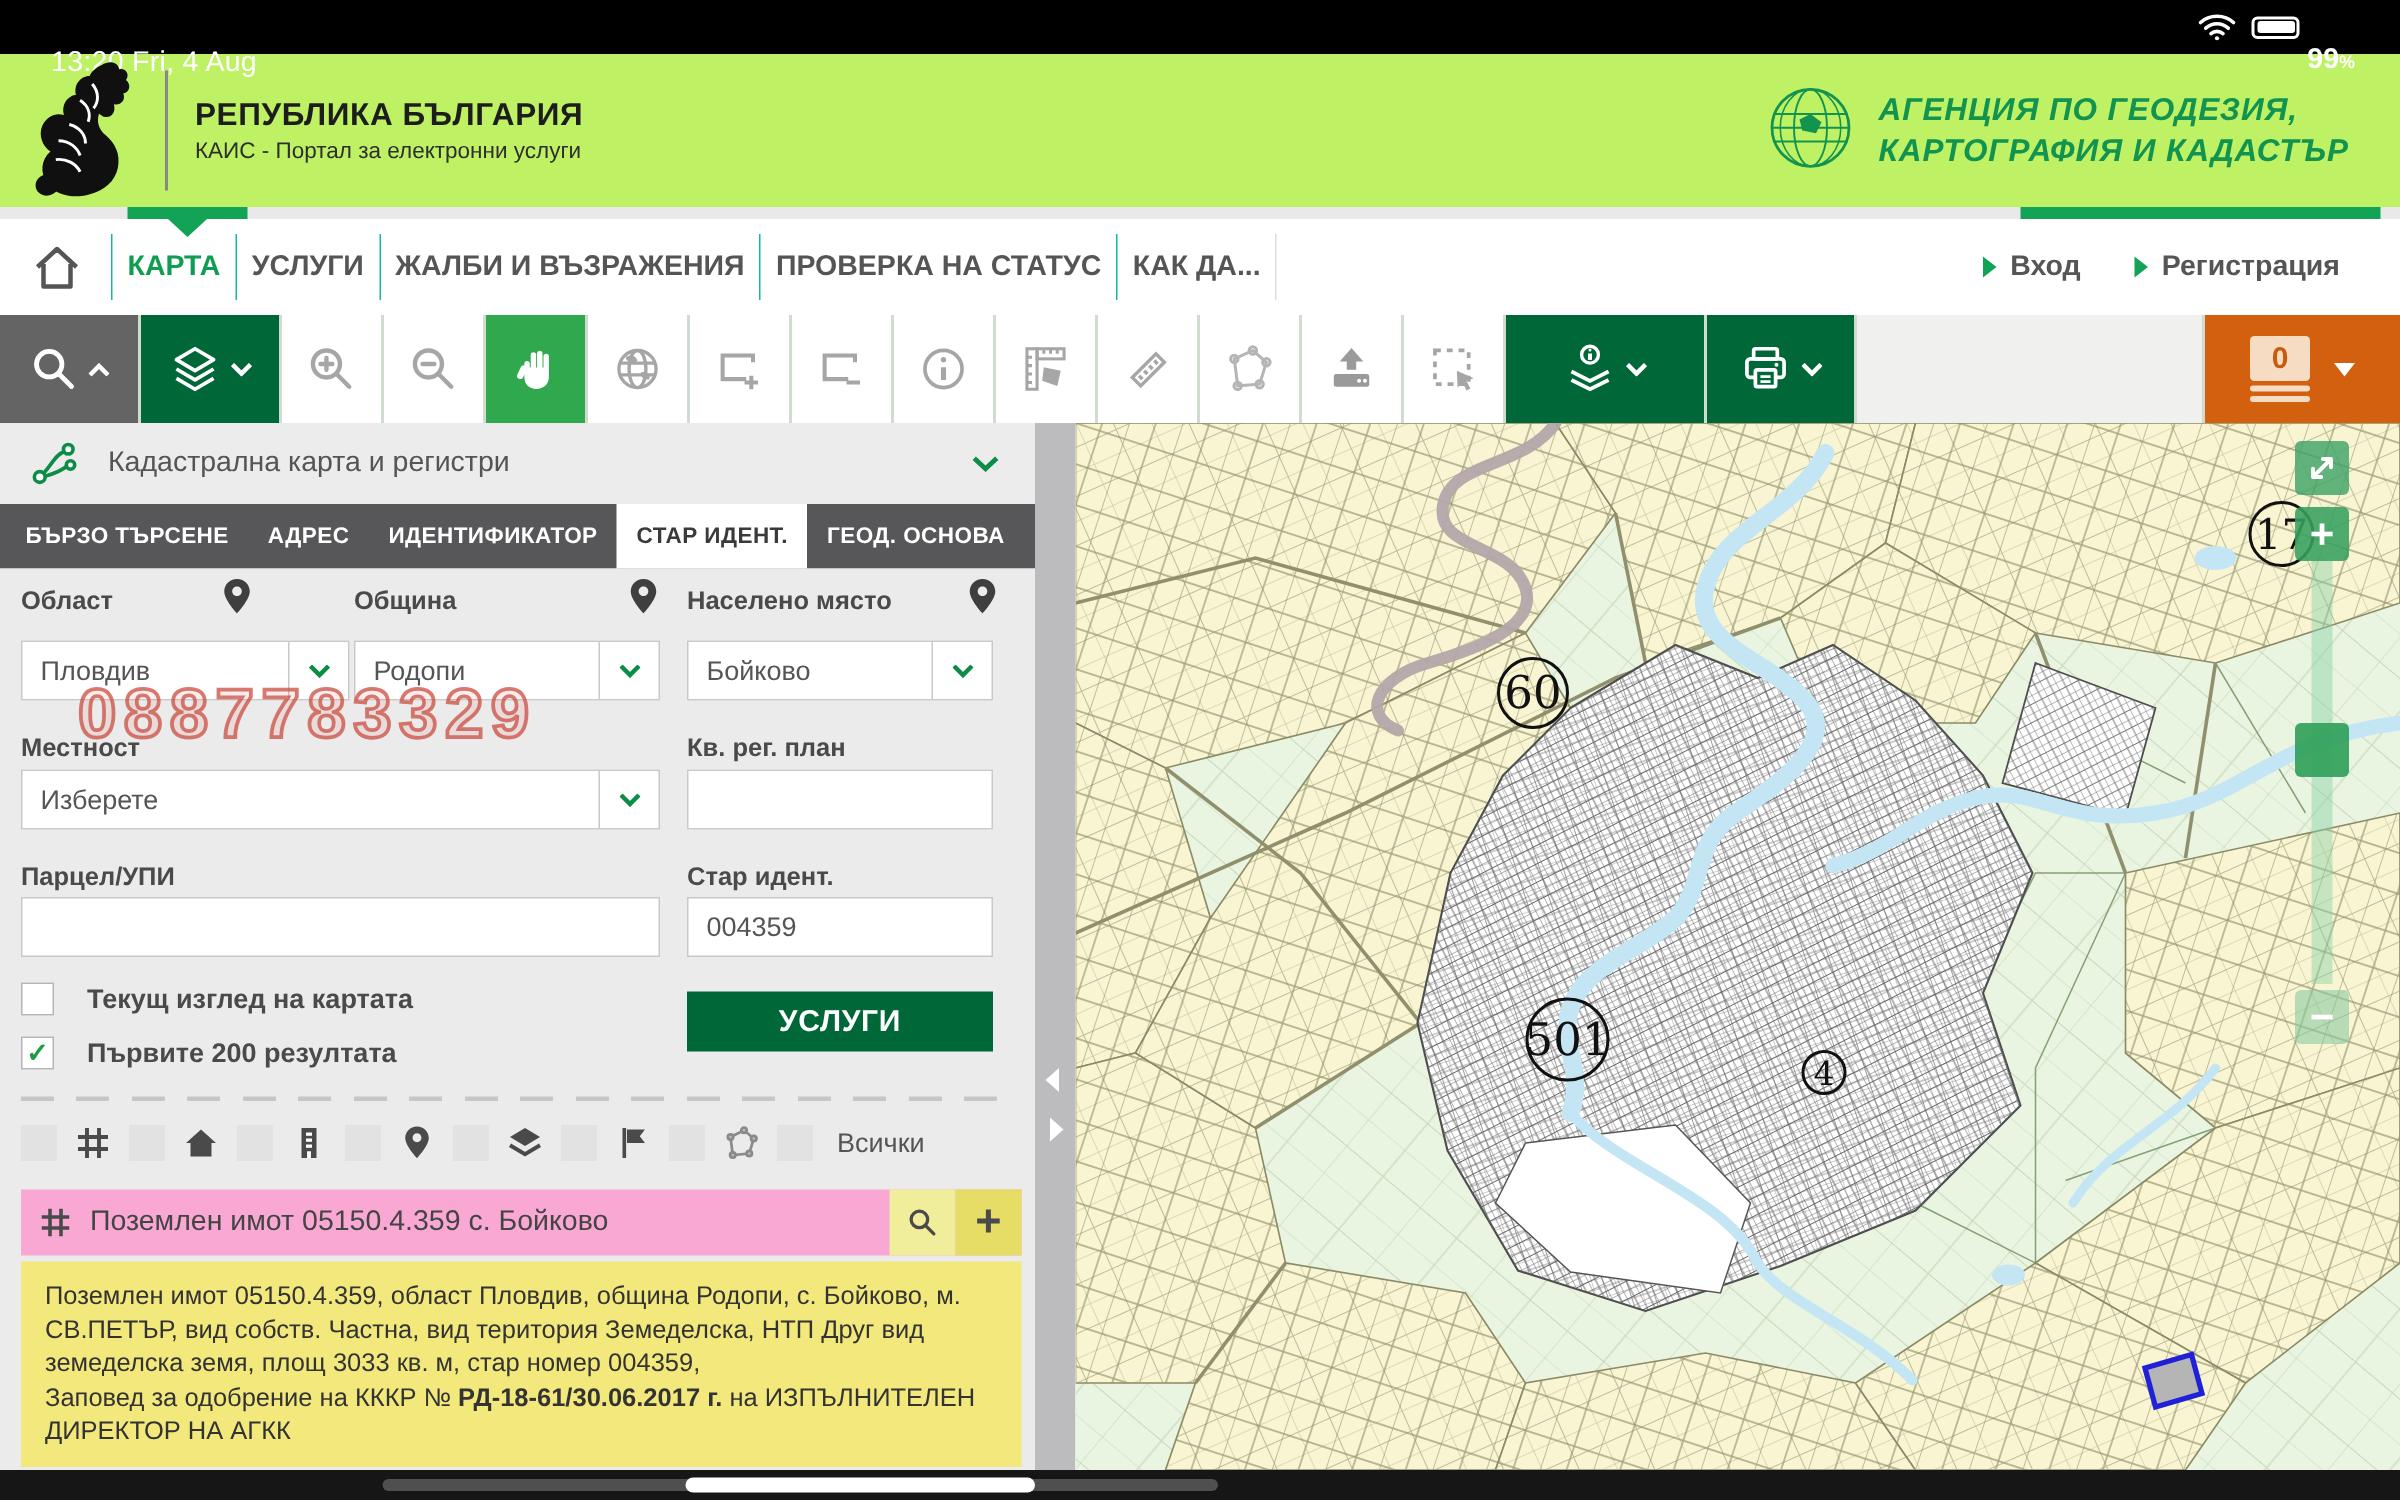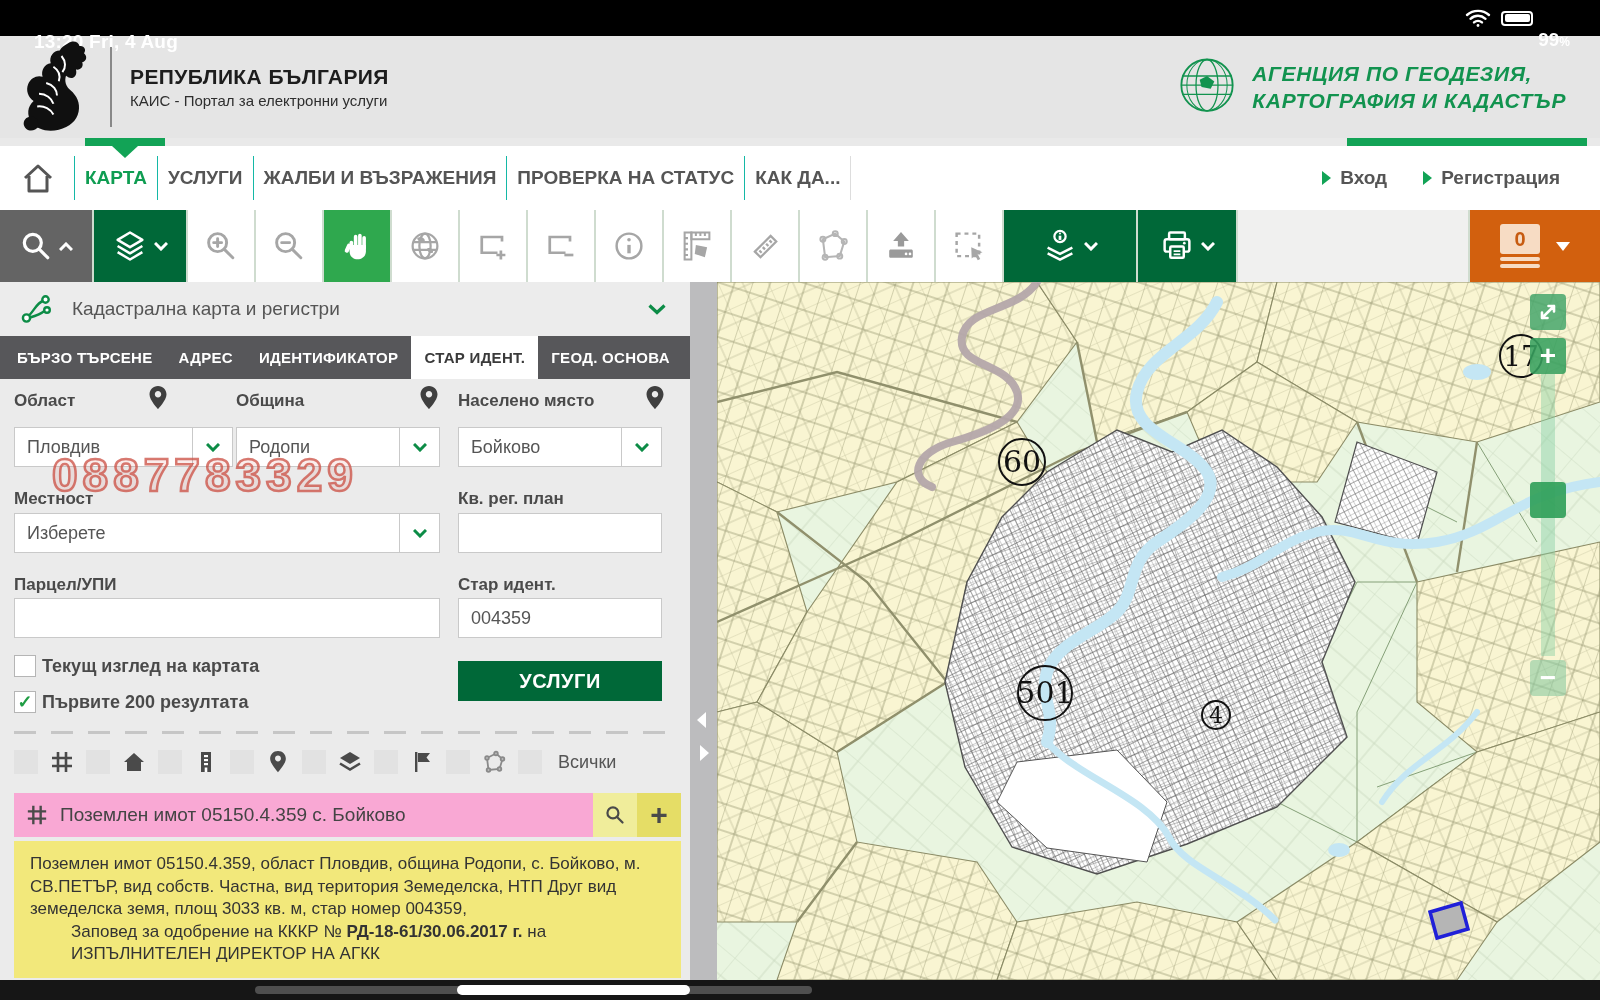--- a/index.html
+++ b/index.html
@@ -1,29 +1,29 @@
 <!DOCTYPE html>
 <html><head>
 <meta charset="utf-8">
 <style>
   * { margin:0; padding:0; box-sizing:border-box; }
   html,body { width:1600px; height:1000px; overflow:hidden; font-family:"Liberation Sans",sans-serif; background:#fff; position:relative; }
 
   
   .status-bar { height:36px; background:#000; color:#fff; display:flex; align-items:center; justify-content:space-between; padding:0 30px 0 34px; }
-  .sb-time { font-size:19px; font-weight:700; letter-spacing:.2px;margin-top:47px; }
+  .sb-time { font-size:19px; font-weight:400; letter-spacing:.2px;margin-top:47px; }
   .sb-right { display:flex; align-items:center; gap:10px; }
   .battery-shell { width:32px; height:15px; border:2px solid #fff; border-radius:4px; position:relative; }
   .battery-fill { position:absolute; inset:1.5px; background:#fff; border-radius:2px; }
   .battery-tip { width:3px; height:7px; background:#fff; border-radius:0 2px 2px 0; margin-left:-8px; }
   .sb-pct { font-size:19px; font-weight:700;margin-top:44px; }
   .sb-pct .pc { font-size:12px; font-weight:700; }
 
   
-  .header { height:102px; display:flex; align-items:center; padding:0 26px 0 12px; background:#e5e5e5; }
+  .header { height:102px; display:flex; align-items:center; padding:0 26px 0 12px; background:#bef264; }
   .hdr-divider { width:2px; height:80px; background:#888; margin:0 18px 0 8px; }
   .hdr-republic { font-size:21px; font-weight:800; color:#1d1d1d; letter-spacing:.4px; }
   .hdr-agency { font-size:17px; color:#2e2e2e; margin-top:4px; }
   .hdr-portal { font-size:15px; color:#2e2e2e; margin-top:3px; }
   .hdr-spacer { flex:1; }
   .agency-logo { display:flex; align-items:center; gap:12px; margin-right:8px; }
   .agency-name { font-size:21px; font-weight:800; font-style:italic; color:#12934f; line-height:1.3; letter-spacing:.6px; }
 
   
   .nav { height:72px; position:relative; background:#fff; }
@@ -65,37 +65,37 @@
   .tab { padding:0 13px; display:flex; align-items:center; color:#fff; font-size:15px; font-weight:700; letter-spacing:.3px; cursor:pointer; white-space:nowrap; }
   .tab.active { background:#fff; color:#3a3a3a; }
 
   .pform { position:absolute; top:97px; left:0; right:0; bottom:0; background:#ebebeb; }
   .abs { position:absolute; }
   .flabel { font-size:17px; font-weight:700; color:#4a4a4a; }
   .selbox { background:#fff; border:1px solid #c9c9c9; height:40px; display:flex; align-items:center; cursor:pointer; }
   .selbox .sval { flex:1; padding-left:12px; font-size:18px; color:#555; white-space:nowrap; overflow:hidden; }
   .selbox .schev { width:40px; align-self:stretch; border-left:1px solid #c9c9c9; display:flex; align-items:center; justify-content:center; }
   .tinput { background:#fff; border:1px solid #c9c9c9; height:40px; width:100%; font-size:18px; color:#555; padding-left:12px; font-family:"Liberation Sans",sans-serif; }
-  .chkrow { display:flex; align-items:center; gap:6px; cursor:pointer; }
+  .chkrow { display:flex; align-items:center; gap:22px; cursor:pointer; }
   .chkbox { width:22px; height:22px; background:#fff; border:1px solid #b5b5b5; display:flex; align-items:center; justify-content:center; color:#1f9d44; font-size:18px; font-weight:800; }
   .chklabel { font-size:18px; font-weight:700; color:#4a4a4a; }
   .search-btn { background:#006838; color:#fff; font-size:20px; font-weight:700; letter-spacing:.5px; display:flex; align-items:center; justify-content:center; cursor:pointer; border:none; }
   .dash-div { height:3px; background:repeating-linear-gradient(90deg,#c6c6c6 0 22px,transparent 22px 37px); }
   .filter-row { display:flex; align-items:center; gap:12px; }
   .fsq { width:24px; height:24px; background:#e2e2e2; cursor:pointer; flex:none; }
   .ficon { width:24px; height:24px; display:flex; align-items:center; justify-content:center; flex:none; }
   .fall { font-size:18px; color:#555; margin-left:4px; }
   .result-row { background:#f9a8d4; display:flex; align-items:center; cursor:pointer; }
   .rr-icon { padding:0 12px; display:flex; align-items:center; }
   .rr-title { font-size:19px; color:#444; flex:1; white-space:nowrap; overflow:hidden; }
   .rr-btn { width:44px; align-self:stretch; display:flex; align-items:center; justify-content:center; cursor:pointer; }
   .rr-search { background:#f0ed9b; }
   .rr-plus { background:#e5dd66; color:#4a4a4a; font-size:30px; font-weight:700; line-height:1; }
   .ybox { background:#f2e87b; padding:12px 16px; font-size:17px; color:#333; line-height:1.33; }
-  .ybox p + p { margin-top:0;margin-left:41px; }
+  .ybox p + p { margin-top:0; }
 
   .handle { width:27px; background:#bcbcbe; position:relative; flex:none; }
   .tri-l { position:absolute; top:430px; left:7px; width:0; height:0; border-right:9px solid #fff; border-top:8px solid transparent; border-bottom:8px solid transparent; cursor:pointer; }
   .tri-r { position:absolute; top:463px; left:10px; width:0; height:0; border-left:9px solid #fff; border-top:8px solid transparent; border-bottom:8px solid transparent; cursor:pointer; }
 
   .map { flex:1; position:relative; overflow:hidden; background:#e9f5e0; cursor:grab; }
   .map svg.basemap { position:absolute; inset:0; width:100%; height:100%; }
   .mctl { position:absolute; width:36px; height:36px; border-radius:4px; display:flex; align-items:center; justify-content:center; color:#fff; font-size:28px; font-weight:700; line-height:1; cursor:pointer; }
   .m-expand { right:34px; top:12px; background:rgba(63,164,104,.82); }
   .m-plus { right:34px; top:56px; background:rgba(55,160,95,.88); }

